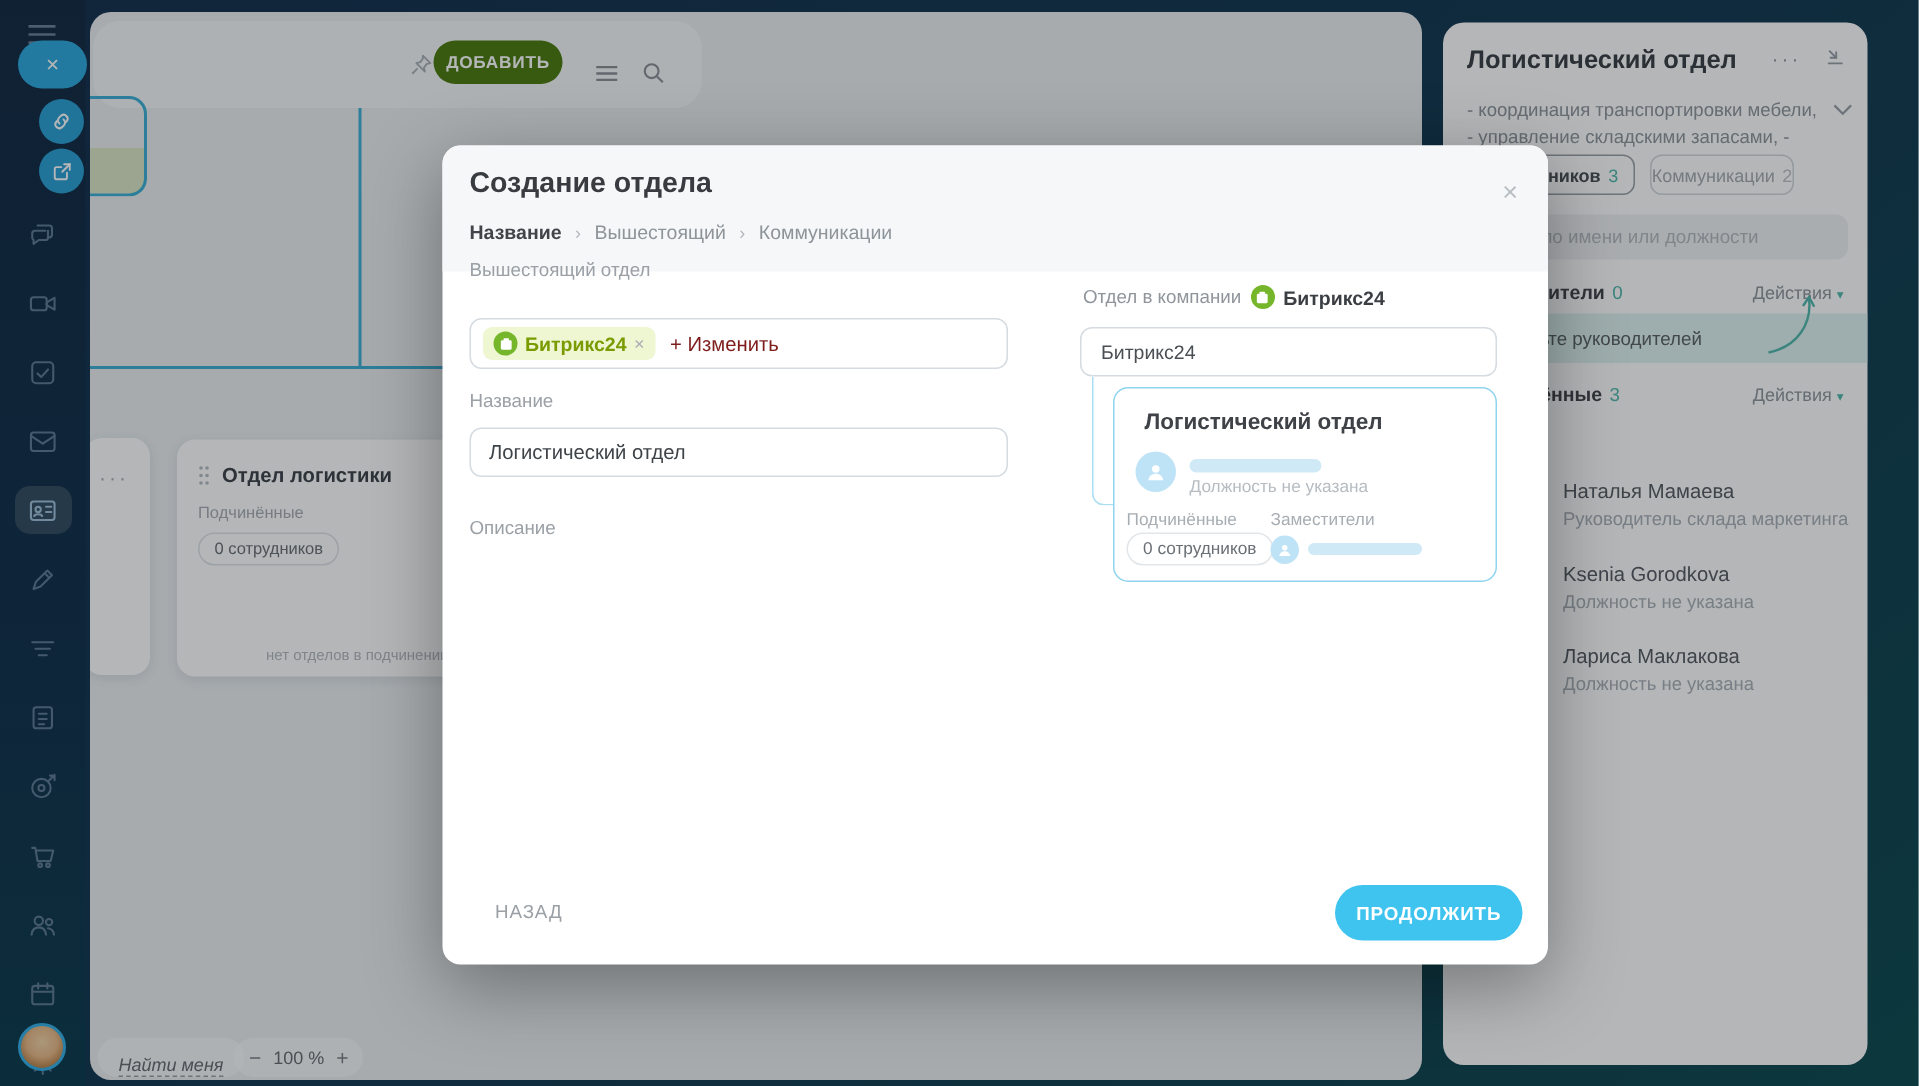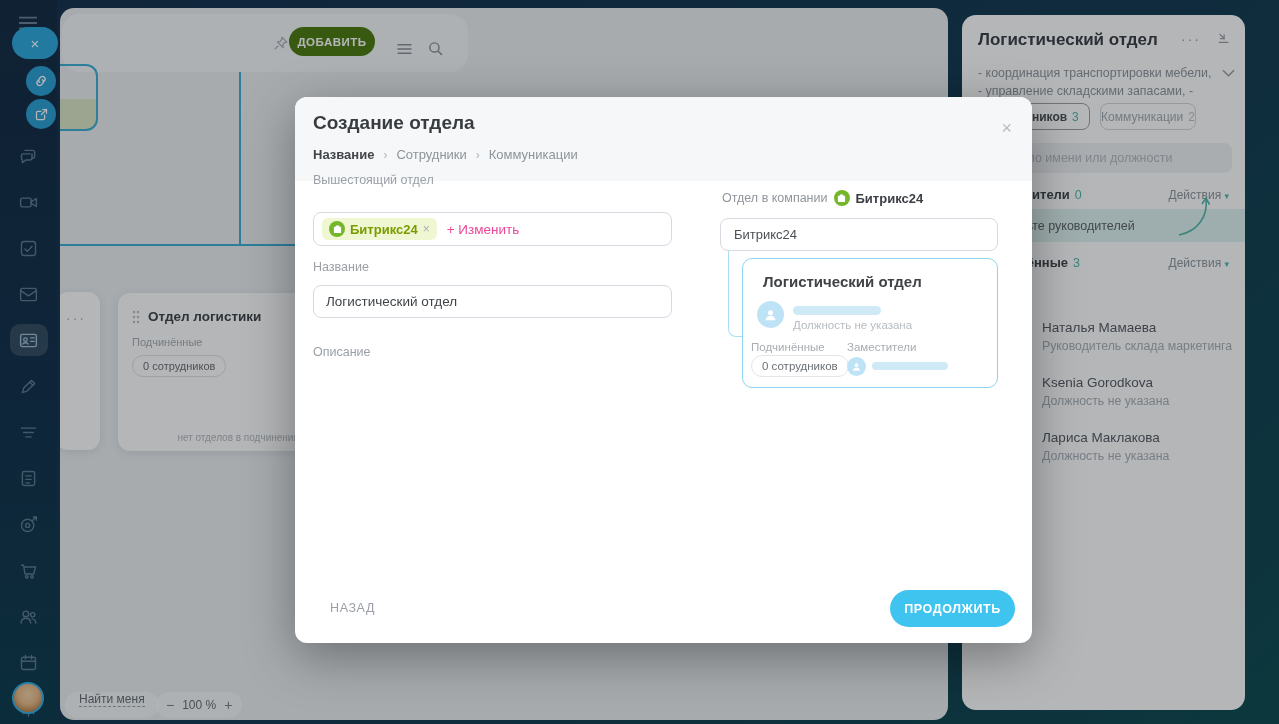--- a/index.html
+++ b/index.html
@@ -40,21 +40,21 @@
   .dept-card.partial { left:-4px; top:284px; width:44px; height:158px; }
   .dept-card.partial .dots3 { position:absolute; right:14px; top:18px; color:#a9b0b6; font-size:14px; letter-spacing:2px; }
   .dept-card.main { left:58px; top:285px; width:189px; height:158px; padding:16px 14px; }
   .dept-head { display:flex; align-items:center; gap:8px; }
   .drag-dots svg { display:block; }
   .dept-title { font-size:13.5px; font-weight:bold; color:#3f4449; }
   .dept-sub-label { margin-top:12px; font-size:11px; color:#a7adb2; }
   .pill { display:inline-block; margin-top:7px; padding:4px 10px; border:1px solid #dfe3e6; border-radius:13px; font-size:11px; color:#6b7075; background:#fff; }
   .dept-note { position:absolute; right:8px; bottom:8px; font-size:10px; color:#b5b9bd; white-space:nowrap; }
 
-  .find-me { position:absolute; left:5px; top:684px; height:26px; padding:0 14px; border-radius:16px; background:rgba(255,255,255,0.55); font-size:12px; color:#666c71; display:flex; align-items:flex-start; cursor:pointer; }
+  .find-me { position:absolute; left:5px; top:684px; height:26px; padding:0 14px; border-radius:16px; background:rgba(255,255,255,0.55); font-size:12px; color:#666c71; display:flex; align-items:flex-end; cursor:pointer;font-style:italic; }
   .find-me span { border-bottom:1px dashed #9aa0a5; }
   .zoom-ctrl { position:absolute; left:96px; top:684px; height:26px; padding:0 10px; border-radius:16px; background:rgba(255,255,255,0.55); font-size:12px; color:#666c71; display:flex; align-items:center; gap:8px; }
   .zoom-ctrl .zbtn { cursor:pointer; font-size:14px; color:#7a8085; }
 
   
   .panel { position:absolute; left:962px; top:15px; width:283px; height:695px; background:#fff; border-radius:14px; z-index:6; overflow:hidden; }
   .p-title { position:absolute; left:16px; top:15px; font-size:17px; font-weight:bold; color:#3a3f44; }
   .p-dots { position:absolute; right:44px; top:16px; color:#9aa0a6; font-size:14px; letter-spacing:2px; cursor:pointer; }
   .p-dock { position:absolute; right:14px; top:16px; cursor:pointer; }
   .p-desc { position:absolute; left:16px; top:50px; width:238px; font-size:12.4px; line-height:1.45; color:#8e959b; }
@@ -92,21 +92,21 @@
   .m-steps { position:absolute; left:18px; top:50px; font-size:13px; display:flex; gap:9px; align-items:center; }
   .m-step { color:#8d949a; cursor:pointer; }
   .m-step.active { color:#41454a; font-weight:bold; }
   .m-sep { color:#b0b6bb; font-size:12px; }
   .f-label { position:absolute; font-size:12.5px; color:#9aa0a6; }
   .parent-box { position:absolute; left:18px; top:115px; width:359px; height:34px; border:1px solid #d5dbe0; border-radius:8px; display:flex; align-items:center; padding:0 8px; gap:10px; }
   .chip { display:flex; align-items:center; gap:5px; background:#eff6d2; border-radius:6px; padding:3px 7px; }
   .b24-ico { width:16px; height:16px; border-radius:50%; background:#76b62a; display:inline-flex; align-items:center; justify-content:center; flex:none; }
   .chip .chip-label { font-size:13px; font-weight:bold; color:#7a9b00; }
   .chip .chip-x { color:#a9b0b6; font-size:12px; cursor:pointer; }
-  .link-change { font-size:13.5px; color:#ec4899; cursor:pointer; }
+  .link-change { font-size:13.5px; color:#7f1d1d; cursor:pointer; }
   .m-input { position:absolute; left:18px; top:188px; width:359px; height:33px; border:1px solid #d5dbe0; border-radius:8px; padding:0 12px; font-size:13.5px; color:#3f4449; font-family:inherit; }
   .m-textarea { position:absolute; left:18px; top:263px; width:359px; height:105px; border:1px solid #d5dbe0; border-radius:8px; padding:9px 12px; font-size:13.2px; line-height:1.45; color:#3f4449; white-space:pre-line; overflow:hidden; cursor:text; }
   .company-row { position:absolute; left:427px; top:93px; display:flex; align-items:center; gap:6px; }
   .company-row .cr-label { font-size:12.5px; color:#8f959b; }
   .company-row .cr-name { font-size:13px; font-weight:bold; color:#3b3f44; }
   .root-box { position:absolute; left:425px; top:121px; width:278px; height:33px; border:1px solid #d5dbe0; border-radius:8px; display:flex; align-items:center; padding:0 13px; font-size:13px; color:#4a4f54; }
   .prev-connector { position:absolute; left:433px; top:154px; width:14px; height:86px; border-left:1.5px solid #a9def4; border-bottom:1.5px solid #a9def4; border-radius:0 0 0 8px; }
   .prev-card { position:absolute; left:447px; top:161px; width:256px; height:130px; background:#fff; border:1.5px solid #8fd4ef; border-radius:10px; }
   .pc-title { position:absolute; left:20px; top:14px; font-size:15px; font-weight:bold; color:#3f4246; }
   .pc-av { position:absolute; border-radius:50%; background:#bfe3f6; display:flex; align-items:center; justify-content:center; }
@@ -360,21 +360,21 @@
 
 <div class="overlay"></div>
 
 <div class="modal">
   <div class="m-header"></div>
   <div class="m-title">Создание отдела</div>
   <div class="m-close">×</div>
   <div class="m-steps">
     <span class="m-step active">Название</span>
     <span class="m-sep">›</span>
-    <span class="m-step">Сотрудники</span>
+    <span class="m-step">Вышестоящий</span>
     <span class="m-sep">›</span>
     <span class="m-step">Коммуникации</span>
   </div>
 
   <div class="f-label" style="left:18px;top:76px">Вышестоящий отдел</div>
   <div class="parent-box">
     <span class="chip">
       <span class="b24-ico">
         <svg width="9" height="9" viewBox="0 0 10 10" fill="#fff">
             <rect x="1" y="2" width="8" height="7" rx="1"></rect>

